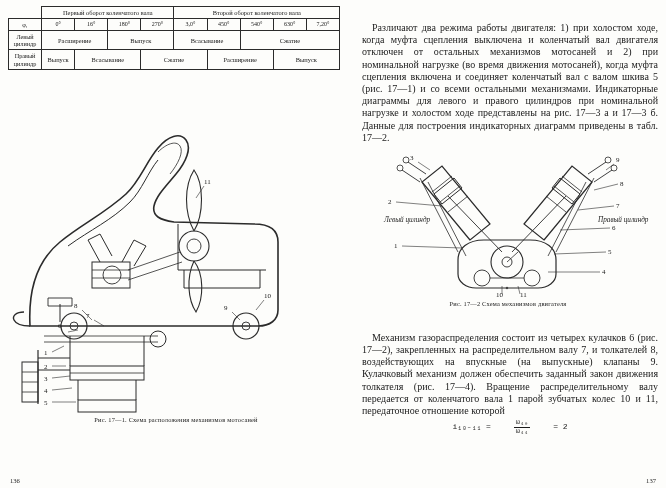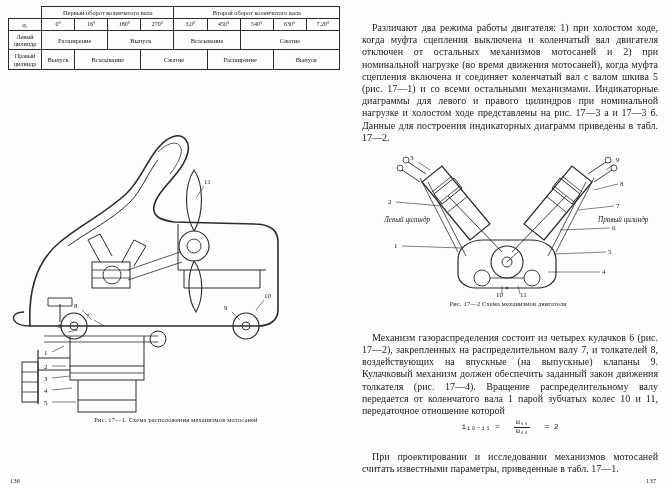--- a/index.html
+++ b/index.html
@@ -110,21 +110,21 @@
     text-align: center;
     margin: 1px 0 3px 0;
     font-family: Liberation Mono, monospace;
   }
   .frac {
     display: inline-block;
     vertical-align: middle;
     text-align: center;
     font-size: 7px;
     line-height: 1.05;
-    margin: 0 9px;
+    margin: 0 18px;
   }
   .frac .num { display: block; border-bottom: 1px solid #1b1b1b; padding: 0 2px; }
   .frac .den { display: block; padding: 0 2px; }
 
   
   .folio {
     position: absolute;
     bottom: 4px;
     font-size: 6.6px;
   }
@@ -344,18 +344,17 @@
 
     <div class="formula">
       <span>i₁₀₋₁₁ =</span>
       <span class="frac">
         <span class="num">ω₁₀</span>
         <span class="den">ω₁₁</span>
       </span>
       <span>= 2</span>
     </div>
 
-    <p class="body">При проектировании и исследовании механизмов мотосаней считать известными параметры, приведенные в табл. 17—1.</p>
 
     <div class="folio folio-r">137</div>
   </div>
 
 </div>
 
 </body></html>

